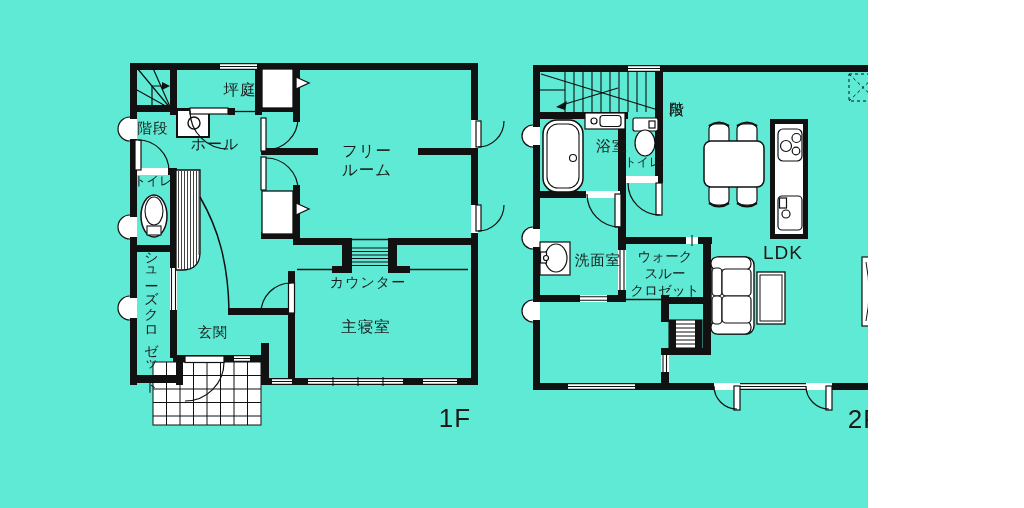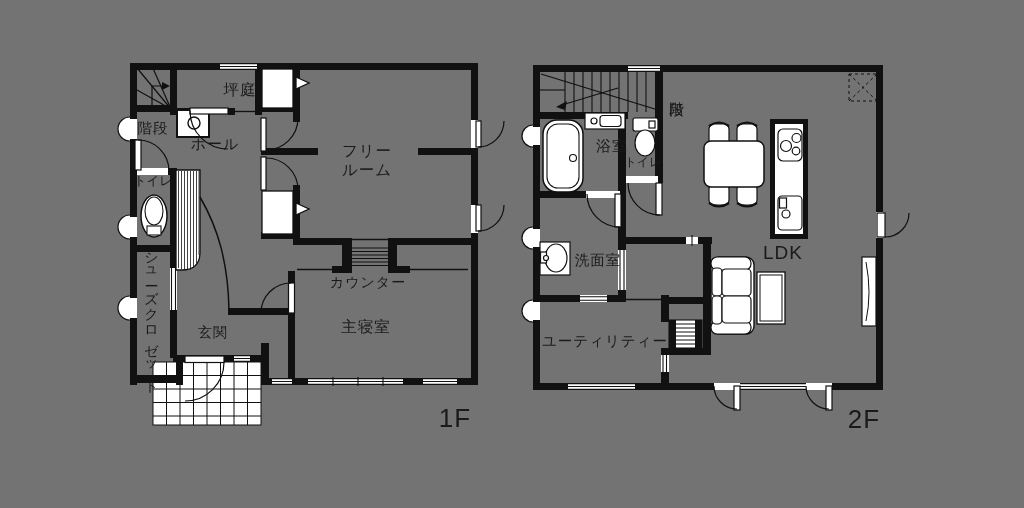--- a/index.html
+++ b/index.html
@@ -1,16 +1,16 @@
 <!DOCTYPE html>
 <html><head>
 <meta charset="utf-8">
 <style>
   html,body{margin:0;padding:0;background:#fff;}
-  .stage{position:relative;width:1024px;height:508px;background:#737373;overflow:hidden;
+  .stage{position:relative;width:868px;height:508px;background:#5eead4;overflow:hidden;
          font-family:"Liberation Sans","DejaVu Sans",sans-serif;}
   .stage svg{position:absolute;left:0;top:0;}
   .lbl{position:absolute;transform:translate(-50%,-50%);color:#1a1a1a;
        white-space:pre-line;text-align:center;line-height:1.25;letter-spacing:1px;
        font-weight:500;}
   .vlbl{position:absolute;transform:translate(-50%,-50%);color:#1a1a1a;
         writing-mode:vertical-rl;text-orientation:upright;letter-spacing:2px;
         font-weight:500;}
   .floortag{position:absolute;transform:translate(-50%,-50%);color:#1a1a1a;
         font-size:26px;font-weight:400;letter-spacing:1px;}
@@ -367,17 +367,19 @@
 <div class="lbl" style="left:367px;top:160px;font-size:15.5px">フリー
 ルーム</div>
 <div class="lbl" style="left:368px;top:283px;font-size:14px">カウンター</div>
 <div class="lbl" style="left:366px;top:327px;font-size:15.5px">主寝室</div>
 <div class="floortag" style="left:455px;top:418px">1F</div>
 
 <div class="vlbl" style="left:676px;top:91px;font-size:14.5px;letter-spacing:1px">階段</div>
 <div class="lbl" style="left:612px;top:146px;font-size:15px">浴室</div>
 <div class="lbl" style="left:643px;top:162px;font-size:12px;letter-spacing:0">トイレ</div>
 <div class="lbl" style="left:598px;top:260px;font-size:14.5px">洗面室</div>
-<div class="lbl" style="left:605px;top:341px;font-size:14.5px">ユーティリティー</div>
+<div class="lbl" style="left:665px;top:274px;font-size:13.5px;letter-spacing:0">ウォーク
+スルー
+クロゼット</div>
 <div class="lbl" style="left:783px;top:253px;font-size:19px">LDK</div>
 <div class="floortag" style="left:864px;top:419px">2F</div>
 
 </div>
 
 </body></html>

